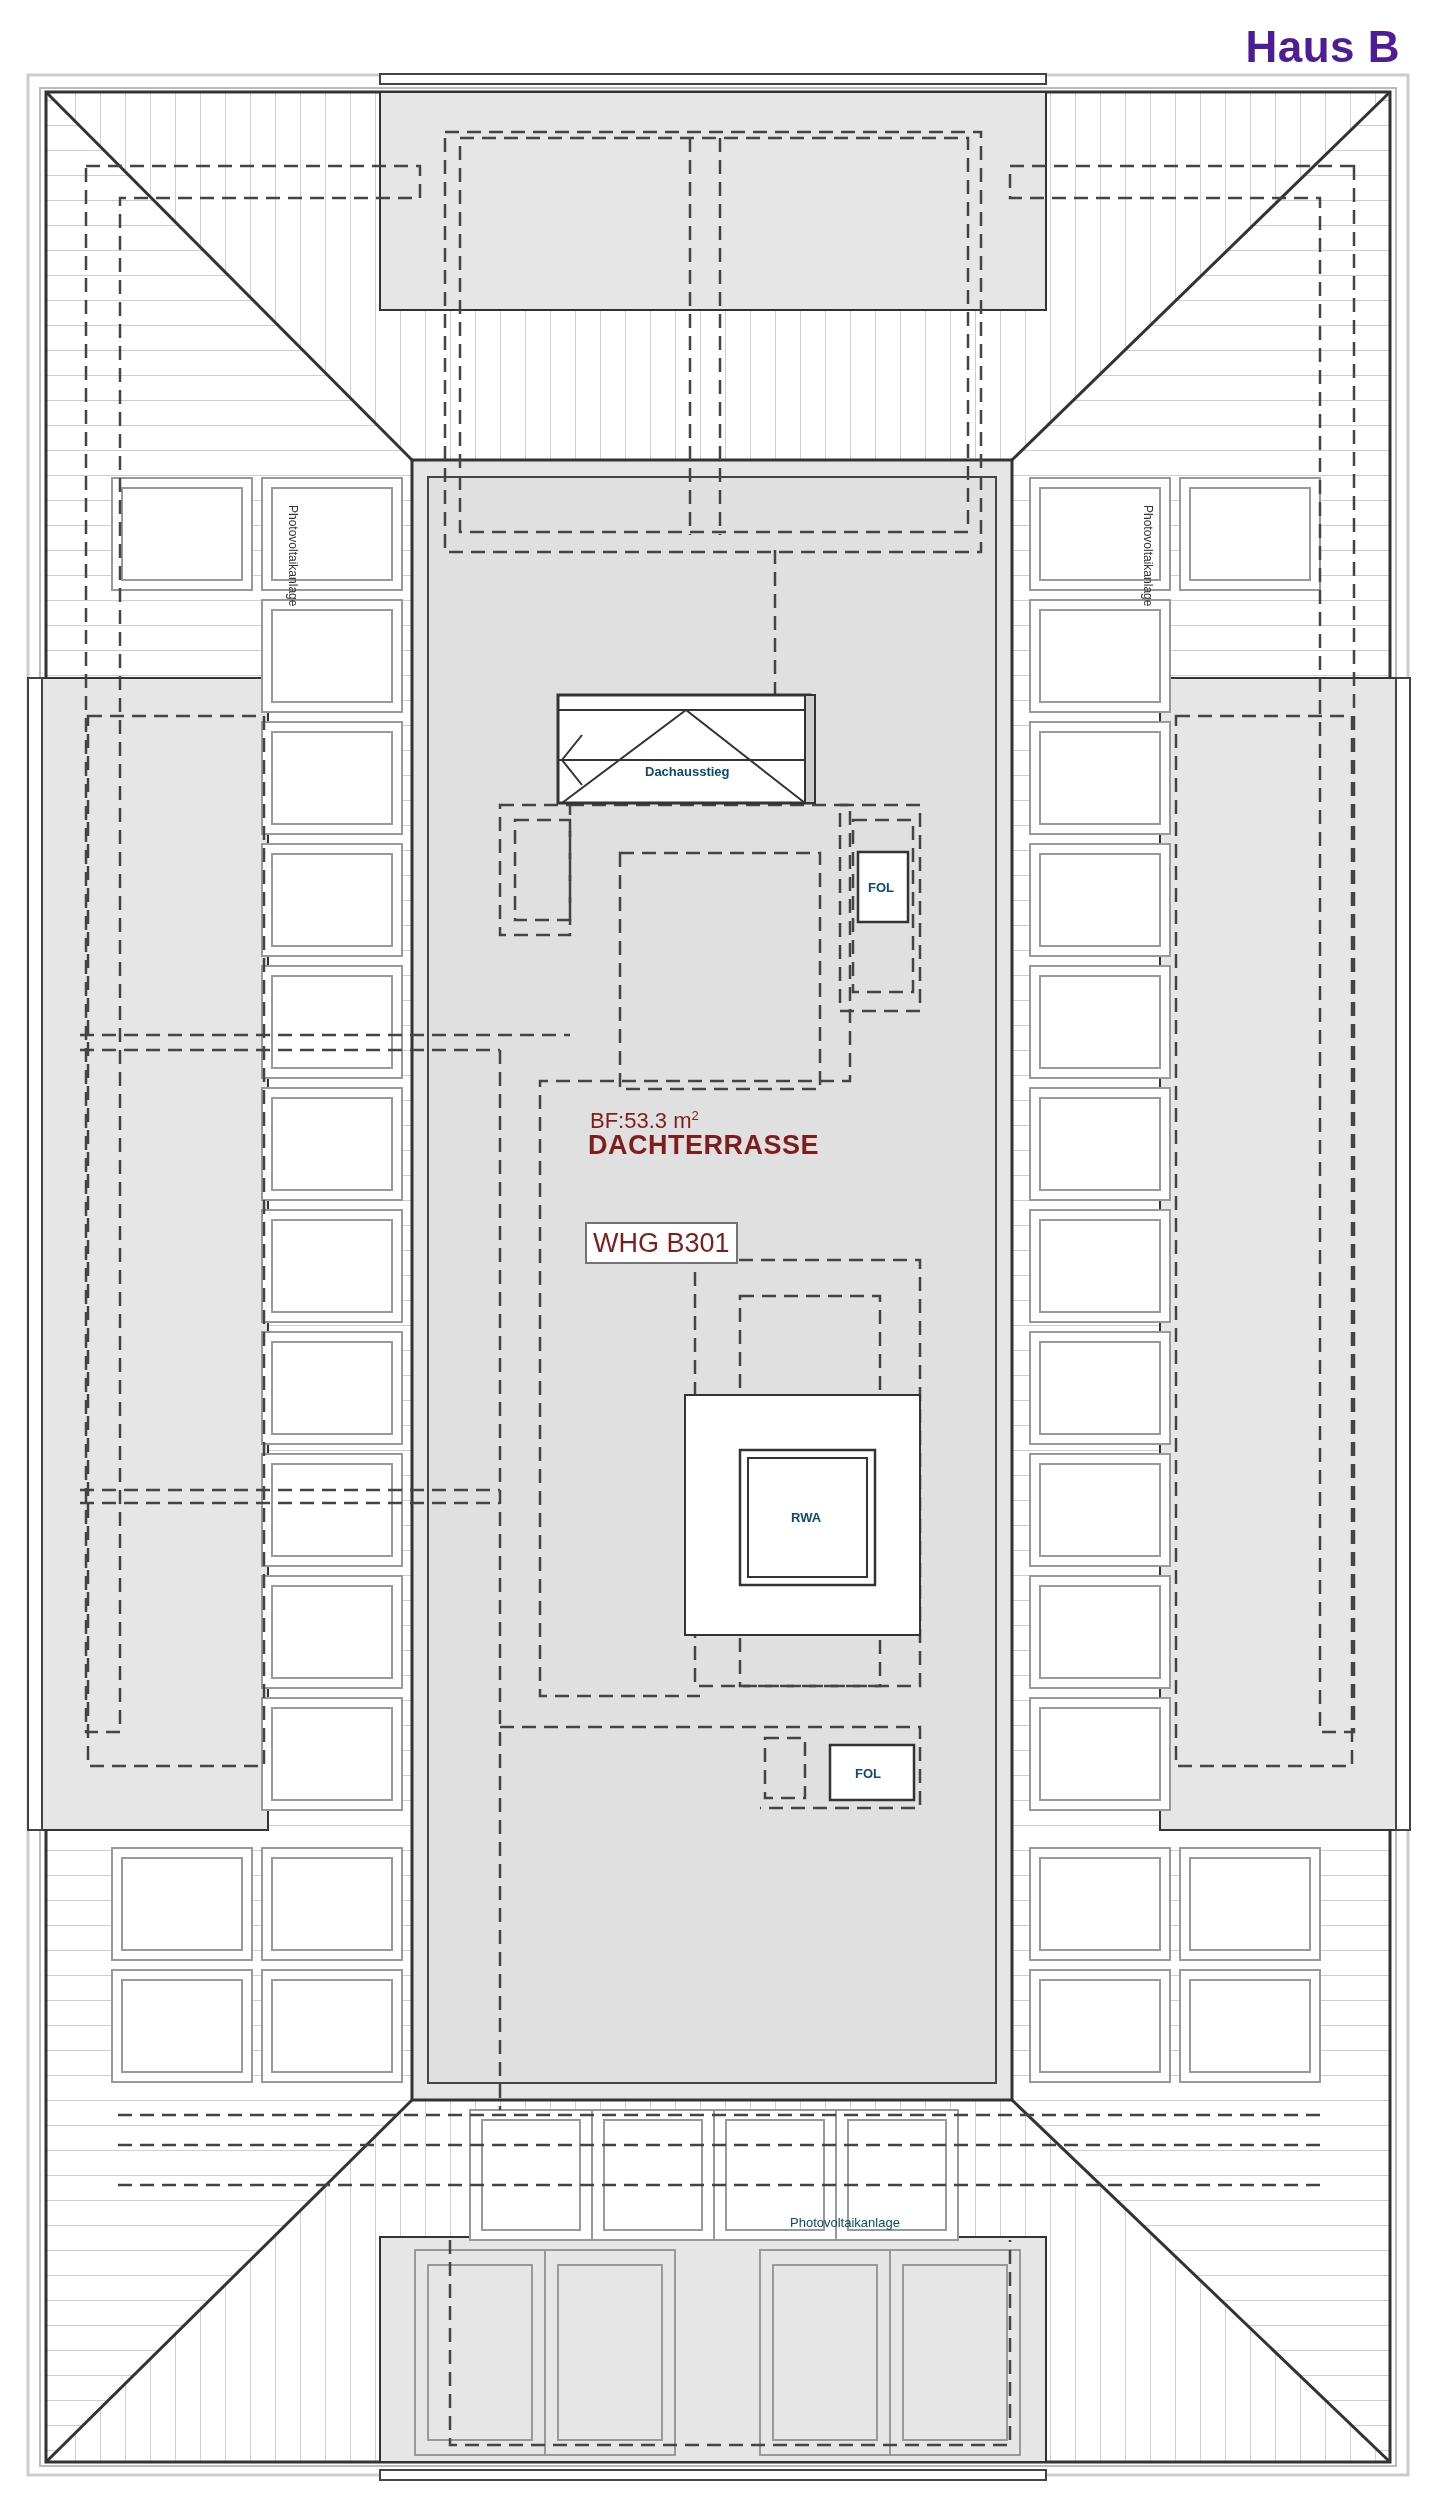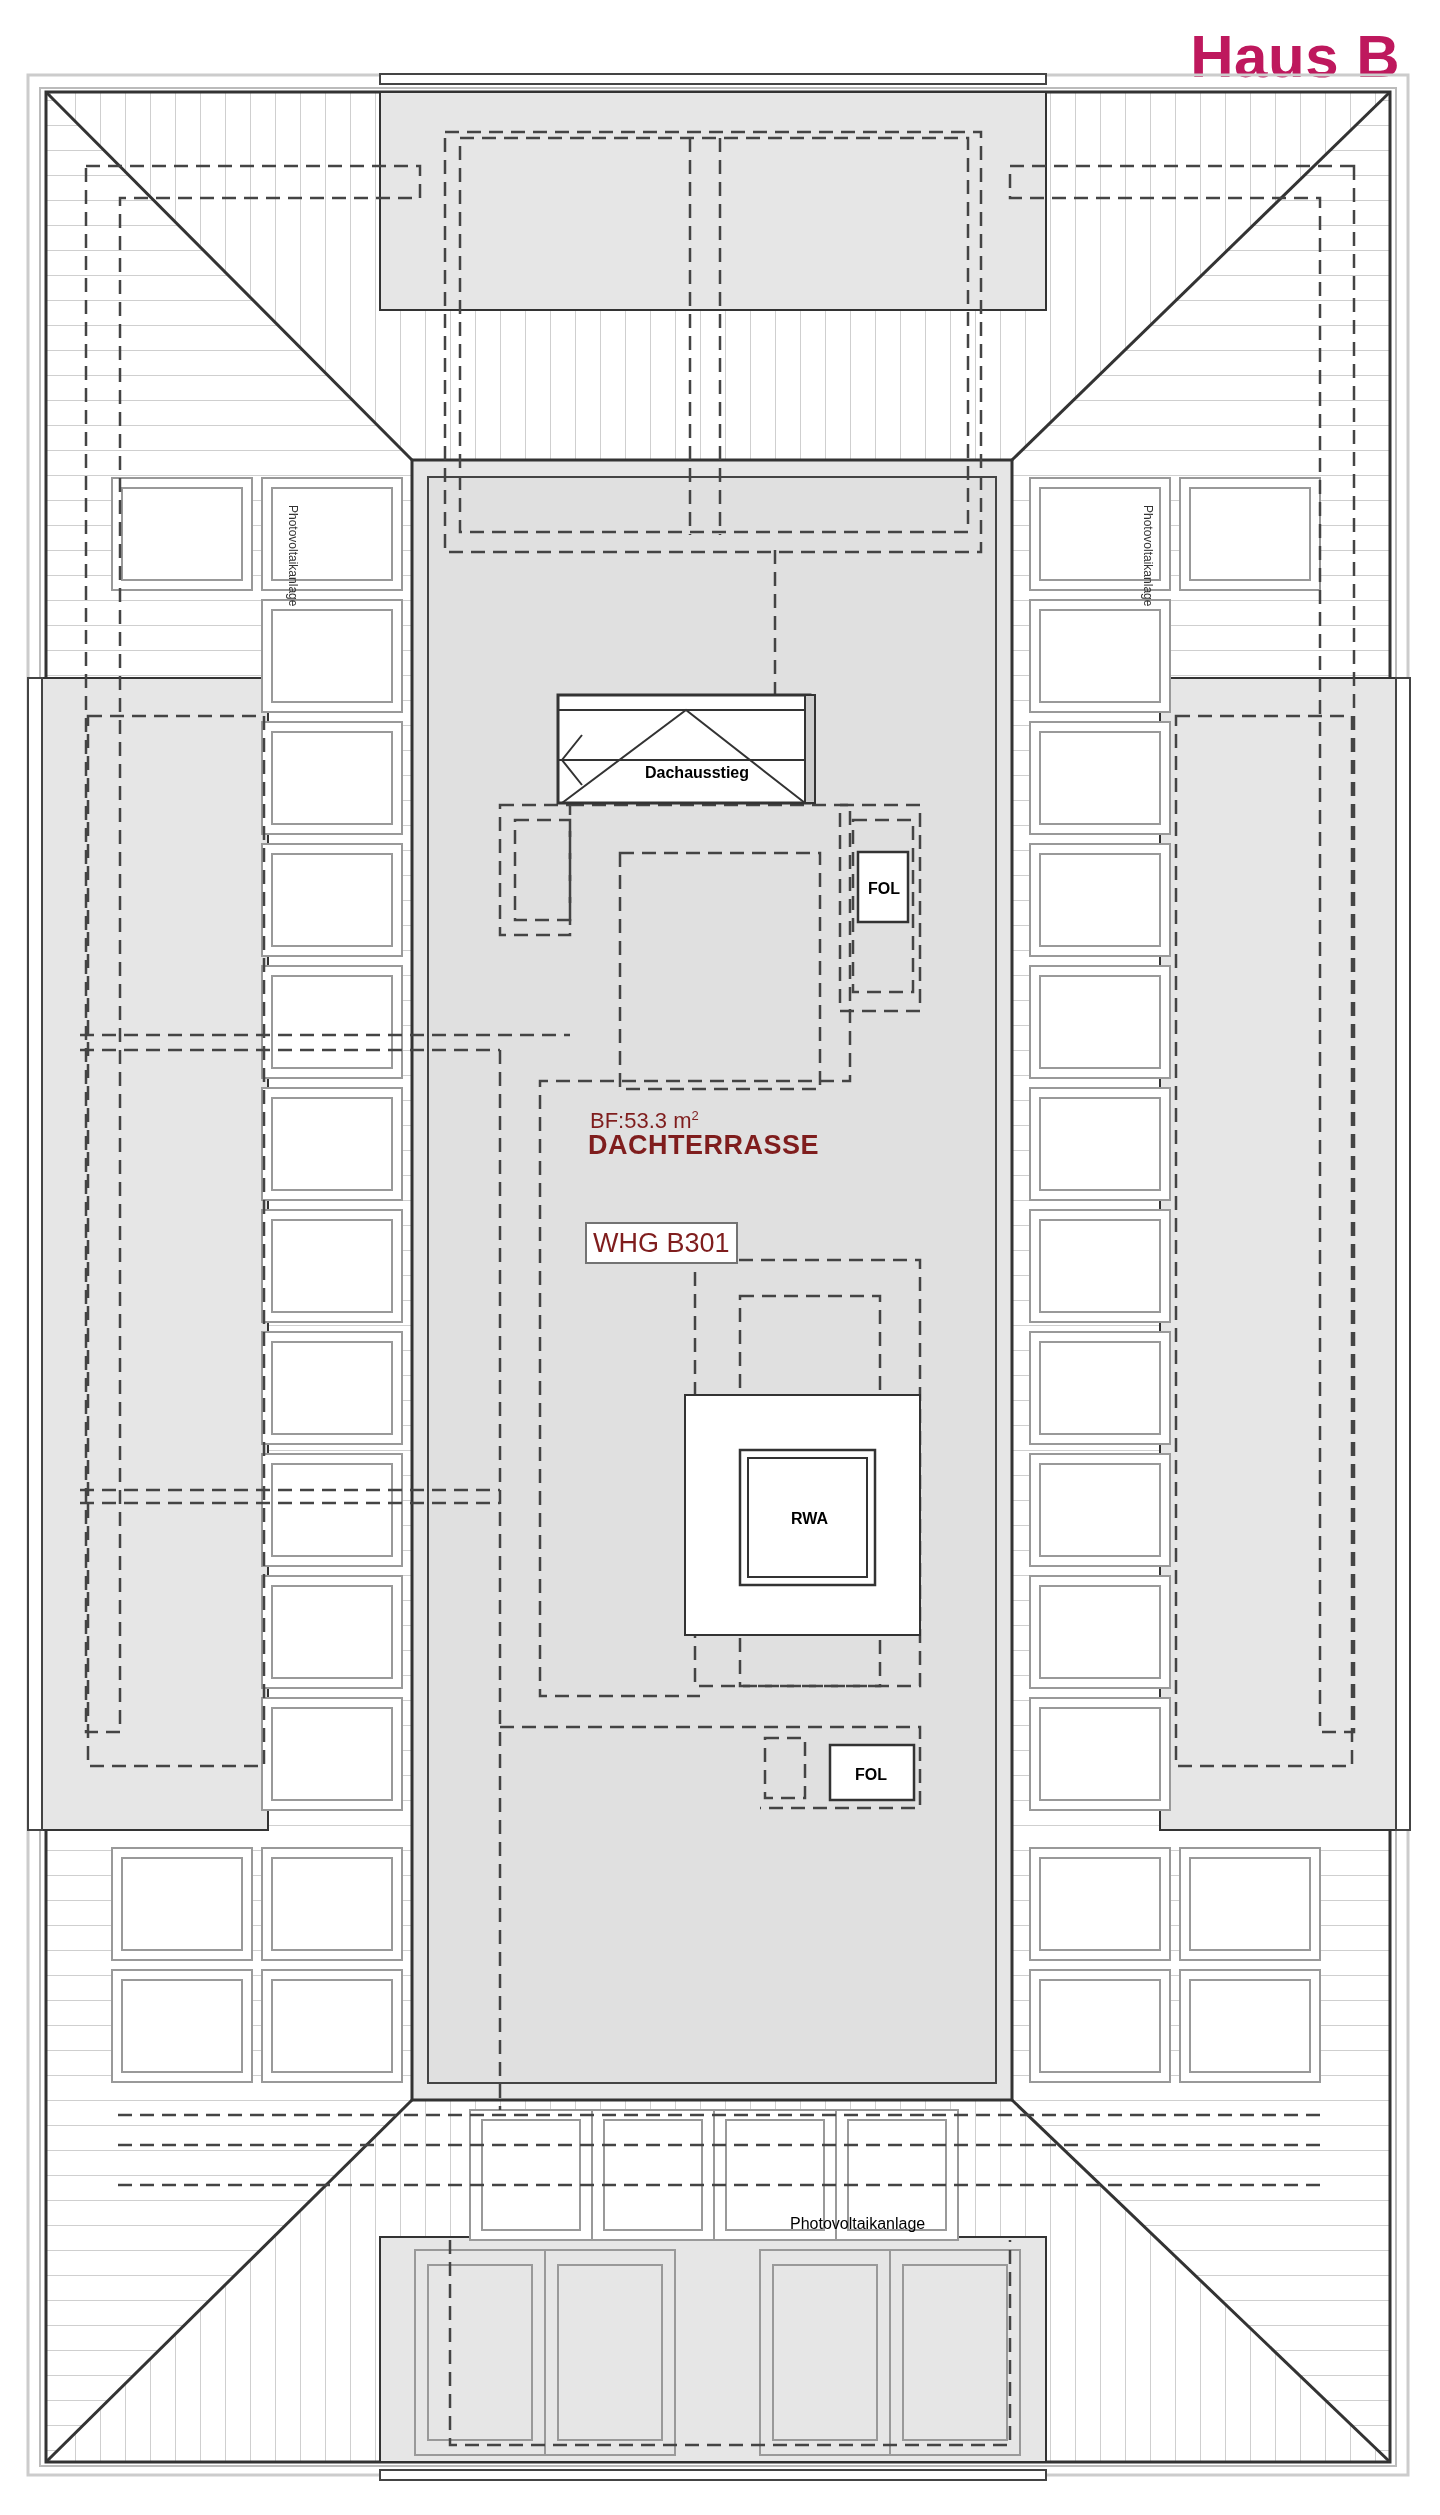--- a/index.html
+++ b/index.html
@@ -1,24 +1,24 @@
 <!DOCTYPE html>
 <html><head>
 <meta charset="utf-8">
 <style>
   html, body { margin: 0; padding: 0; background: #ffffff; }
   body { width: 1440px; height: 2515px; position: relative; overflow: hidden; font-family: "Liberation Sans", sans-serif; }
-  .title { position: absolute; right: 40px; top: 22px; font-weight: bold; font-size: 60px; color: #be185d; letter-spacing: 0.5px; }
+  .title { position: absolute; right: 40px; top: 22px; font-weight: bold; font-size: 44px; color: #4c1d95; letter-spacing: 0.5px; }
   svg.plan { position: absolute; left: 0; top: 0; }
   .lbl { position: absolute; color: #7f1d1d; font-family: "Liberation Sans", sans-serif; }
   .terrace-name { left: 588px; top: 1130px; font-size: 27px; font-weight: bold; letter-spacing: 0.5px; }
   .terrace-area { left: 590px; top: 1108px; font-size: 22px; }
   .terrace-area sup { font-size: 13px; }
   .unit-box { left: 585px; top: 1222px; font-size: 27px; border: 2px solid #737373; background: #fff; padding: 2px 6px; line-height: 34px; }
-  .tiny { font-size: 16px; font-weight: bold; color: #000000; }
+  .tiny { font-size: 13px; font-weight: bold; color: #0c4a6e; }
   .rot { transform-origin: left top; transform: rotate(90deg); white-space: nowrap; font-size: 12px; color: #333; }
 </style>
 </head>
 <body>
 
 <div class="title">Haus B</div>
 
 <svg class="plan" width="1440" height="2515" viewBox="0 0 1440 2515">
   <defs>
     <pattern id="vhatch" width="25" height="25" patternUnits="userSpaceOnUse">

